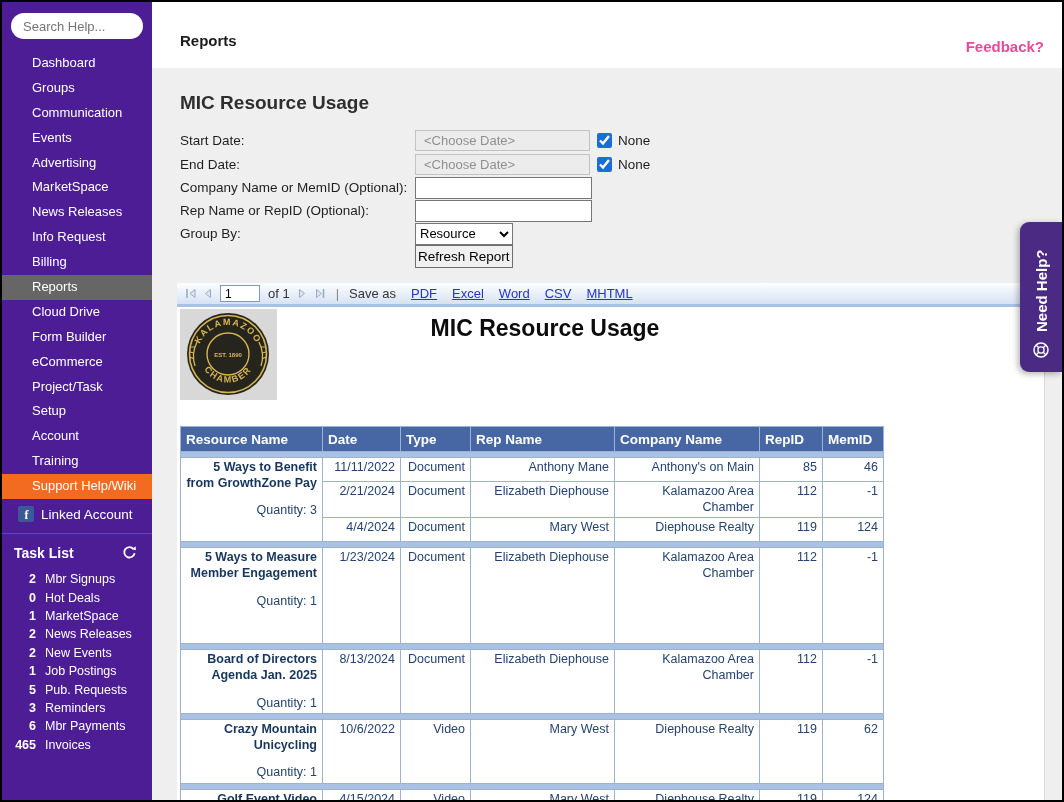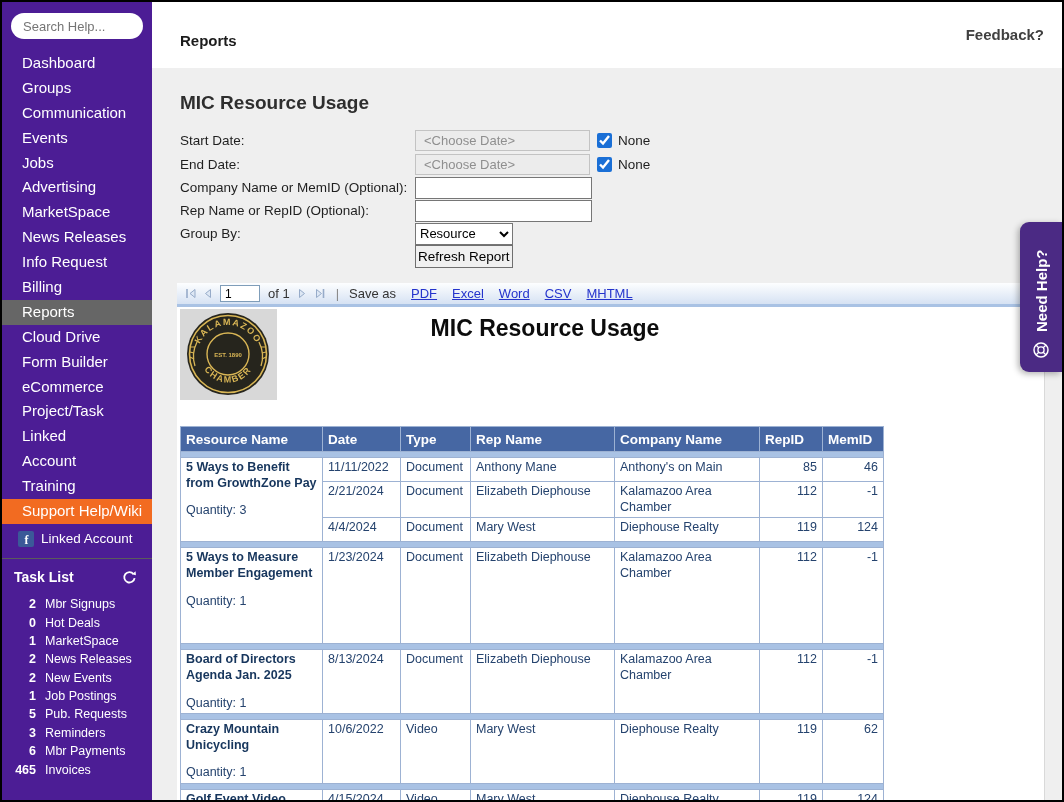--- a/index.html
+++ b/index.html
@@ -7,37 +7,37 @@
   .screen { position:relative; width:1064px; height:802px; border:2px solid #000;
             background:#fff; overflow:hidden; }
 
   
   .sidebar { position:absolute; left:0; top:0; width:150px; height:100%;
              background:#4c1d95; color:#fff; overflow:hidden; }
   .search-pill { display:block; margin:11px 9px 12px 9px; width:132px; height:26px;
                  border:none; border-radius:14px; background:#fff; padding:0 12px;
                  font-size:13px; color:#444; font-family:"Liberation Sans",sans-serif; outline:none; }
   .search-pill::placeholder { color:#757575; }
-  .nav-item { height:24.9px; line-height:24.9px; padding-left:20px; font-size:15px;
+  .nav-item { height:24.9px; line-height:24.9px; padding-left:30px; font-size:13px;
               white-space:nowrap; cursor:pointer; }
   .nav-item.active { background:#666666; }
   .nav-item.accent { background:#f26b21; }
   .linked-row { display:flex; align-items:center; gap:7px; padding-left:16px; height:30px;
                 font-size:13.5px; cursor:pointer; }
   .sidebar-divider { border-top:1px solid #5b5b5b; margin-top:4px; }
   .task-header { display:flex; justify-content:space-between; align-items:center;
                  padding:10px 14px 9px 12px; font-weight:bold; font-size:14px; }
   .task-row { display:flex; align-items:center; height:18.4px; font-size:12.5px; cursor:pointer; }
   .task-count { width:34px; text-align:right; font-weight:bold; margin-right:9px; }
 
   
   .main-header { position:absolute; left:150px; top:0; width:912px; height:66px; background:#fff; }
   .mh-title { position:absolute; left:28px; top:30px; font-size:15px; font-weight:bold; color:#1c1c1c; }
-  .mh-feedback { position:absolute; right:20px; top:24px; font-size:15px; font-weight:bold;
-                 color:#404040; text-decoration:none; cursor:pointer; }
+  .mh-feedback { position:absolute; right:20px; top:36px; font-size:15px; font-weight:bold;
+                 color:#ec4899; text-decoration:none; cursor:pointer; }
 
   
   .content { position:absolute; left:150px; top:66px; width:912px; height:732px; background:#efefef; }
   .form-title { position:absolute; left:28px; top:24px; font-size:19px; font-weight:bold; color:#2e2e2e; }
   .form-row { position:absolute; left:28px; width:600px; height:23px; display:flex; align-items:center;
               font-size:13.5px; color:#1f1f1f; }
   .form-row .field { position:absolute; left:235px; }
   .date-input { width:175px; height:21px; background:#ececec; border:1px solid #c3c3c3;
                 color:#8f8f8f; font-size:13px; padding:0 8px; font-family:"Liberation Sans",sans-serif; }
   .text-input { width:177px; height:22px; border:1px solid #767676; font-size:13px; padding:0 6px;
@@ -64,21 +64,21 @@
 
   .report-page { position:relative; height:490px; }
   .logo-block { position:absolute; left:3px; top:2px; width:97px; height:91px; background:#d8d8d8; }
   .report-title { position:absolute; left:3px; top:8px; width:730px; text-align:center;
                   font-size:23px; font-weight:bold; color:#0c0c0c; }
   .report-table { position:absolute; left:3px; top:119px; border-collapse:collapse; table-layout:fixed;
                   width:703px; font-size:12.5px; color:#25436e; }
   .report-table th, .report-table td { border:1px solid #9db2d3; }
   .report-table th { background:#4667a3; color:#fff; font-size:13.5px; height:25px; text-align:left;
                      padding:0 5px; font-weight:bold; }
-  .report-table td { padding:2px 5px; vertical-align:top; background:#fff; line-height:1.25; }
+  .report-table td { padding:2px 5px; vertical-align:top; background:#fff; line-height:1.25;text-align:right; }
   .report-table td.num { text-align:right; }
   .report-table tr.band td { background:#a9c2e4; height:6px; padding:0; }
   .res-name { font-weight:bold; color:#17365d; }
   .res-qty { margin-top:12px; }
 
   
   .need-help { position:absolute; left:1018px; top:220px; width:42px; height:150px; background:#4b2a84;
                border-radius:9px 0 0 9px; box-shadow:-2px 2px 6px rgba(0,0,0,.3); z-index:50; cursor:pointer; }
   .nh-inner { position:absolute; left:0; top:150px; width:150px; height:42px;
               transform:rotate(-90deg); transform-origin:top left;
@@ -90,32 +90,31 @@
 
 <div class="screen">
 
   <div class="sidebar">
     <input class="search-pill" type="text" placeholder="Search Help..." style="">
     <div id="sidebar-nav">
         <div class="nav-item">Dashboard</div>
         <div class="nav-item">Groups</div>
         <div class="nav-item">Communication</div>
         <div class="nav-item">Events</div>
-        <div class="nav-item">Jobs</div>
         <div class="nav-item">Advertising</div>
         <div class="nav-item">MarketSpace</div>
         <div class="nav-item">News Releases</div>
         <div class="nav-item">Info Request</div>
         <div class="nav-item">Billing</div>
         <div class="nav-item active">Reports</div>
         <div class="nav-item">Cloud Drive</div>
         <div class="nav-item">Form Builder</div>
         <div class="nav-item">eCommerce</div>
         <div class="nav-item">Project/Task</div>
-        <div class="nav-item">Linked</div>
+        <div class="nav-item">Setup</div>
         <div class="nav-item">Account</div>
         <div class="nav-item">Training</div>
         <div class="nav-item accent">Support Help/Wiki</div>
       </div>
     <div class="linked-row">
       <svg width="16" height="16">
         <rect width="16" height="16" rx="2" fill="#3b5998"></rect>
         <text x="8.5" y="13" font-size="12" font-weight="bold" fill="#fff" text-anchor="middle" font-family="Liberation Serif, serif">f</text>
       </svg>
       <span>Linked Account</span>

